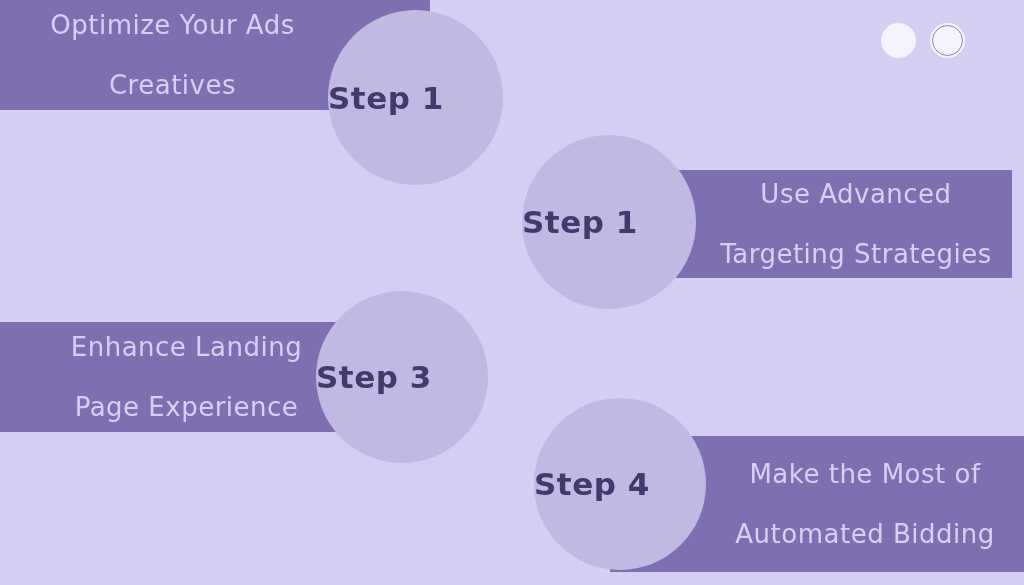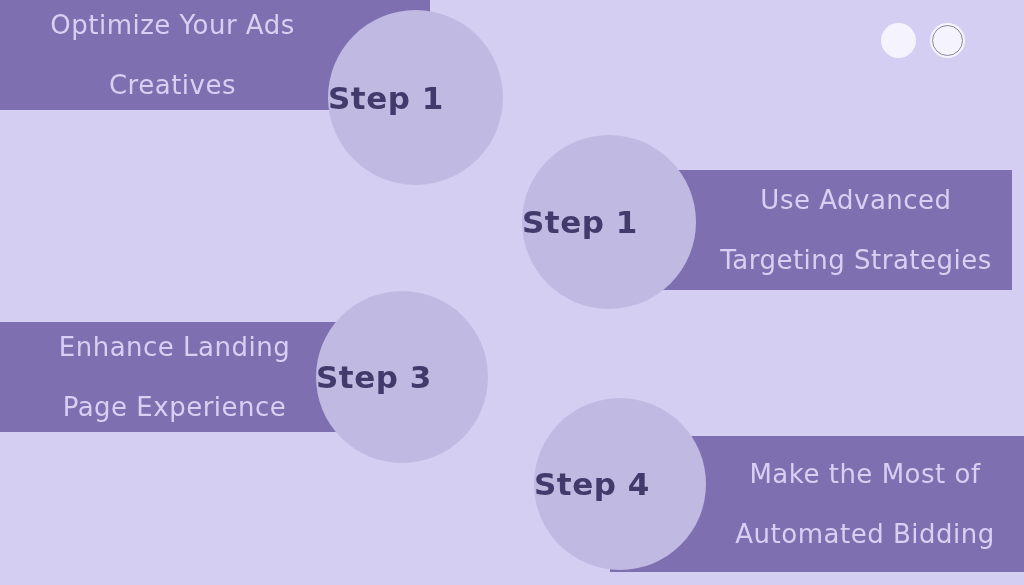--- a/index.html
+++ b/index.html
@@ -47,26 +47,26 @@
     font-size:31px;
     font-weight:bold;
     letter-spacing:.5px;
   }
 
   
   .b1{left:0;top:42;width:430px;height:110px;}
   .z1{left:0;width:345px;}
   .c1{left:328px;top:10px;width:175px;height:175px;}
   
-  .b2{left:600px;top:170px;right:12px;height:120px;}
+  .b2{left:600px;top:170px;right:12px;height:108px;}
   .z2{left:100px;right:0;}
   .c2{left:522px;top:135px;width:174px;height:174px;}
   
   .b3{left:0;top:322px;width:420px;height:110px;}
-  .z3{left:0;width:315px;padding-left:34px;}
+  .z3{left:12px;width:315px;padding-left:34px;}
   .c3{left:316px;top:291px;width:172px;height:172px;}
   
   .b4{left:610px;top:436px;right:0;height:136px;}
   .z4{left:96px;right:0;}
   .c4{left:534px;top:398px;width:172px;height:172px;}
 
   
   .dots{position:absolute;top:23px;left:881px;display:flex;gap:14px;z-index:3;}
   .dot{
     width:35px;height:35px;border-radius:50%;

